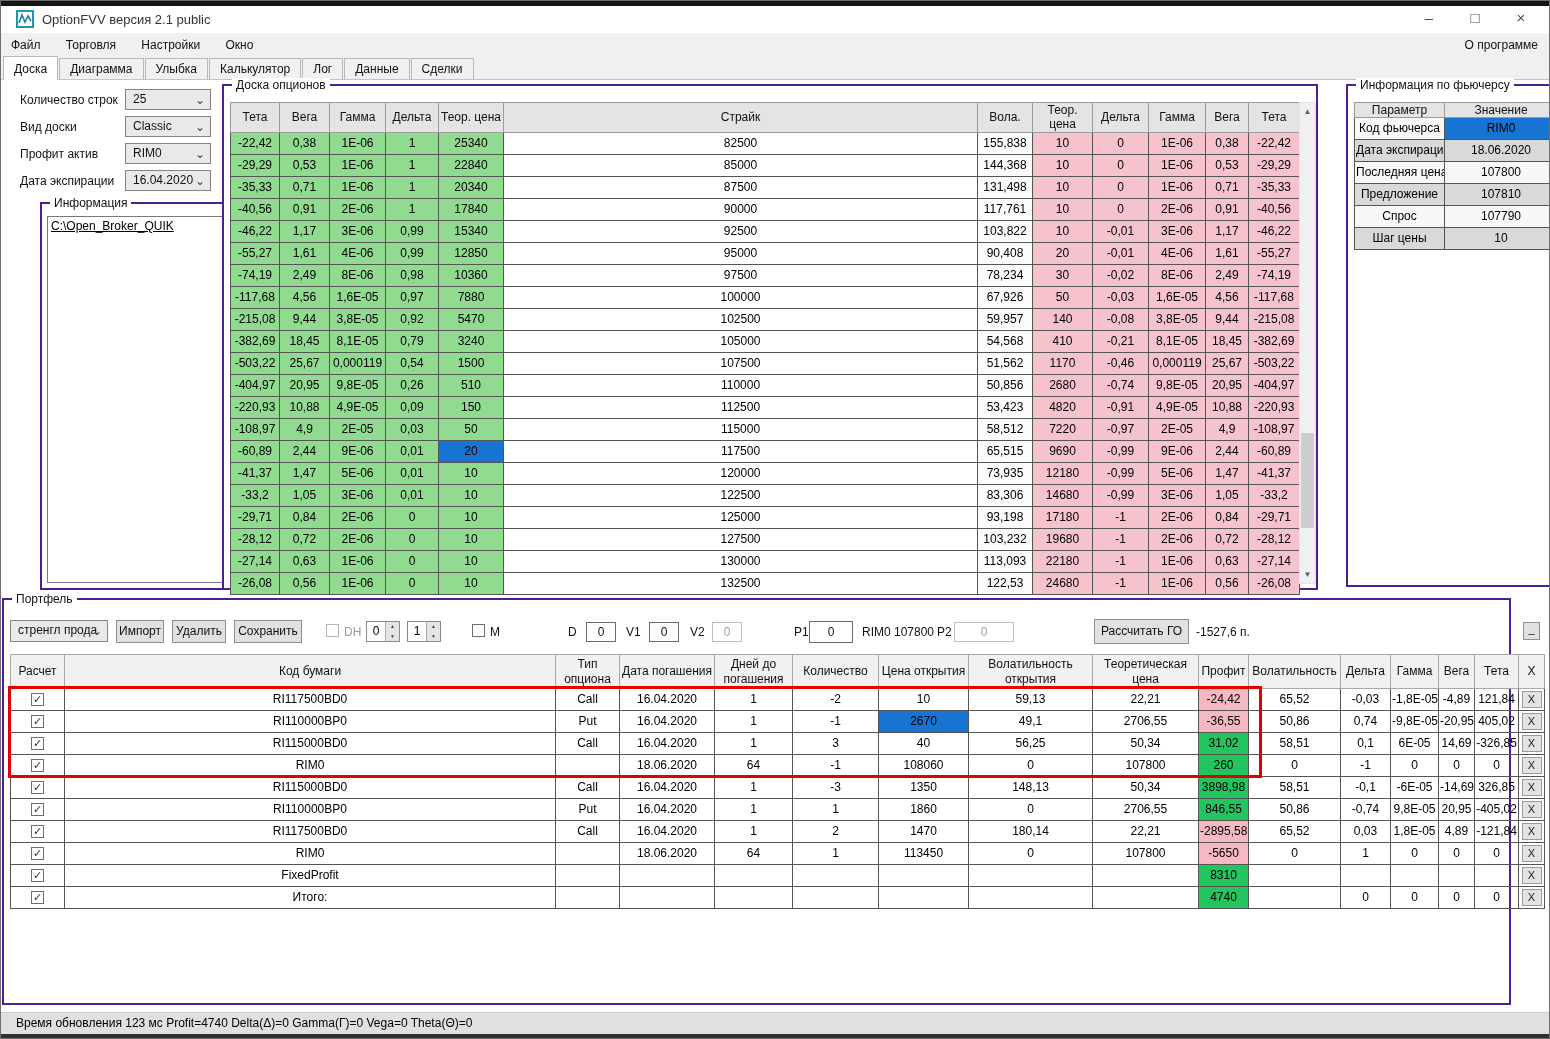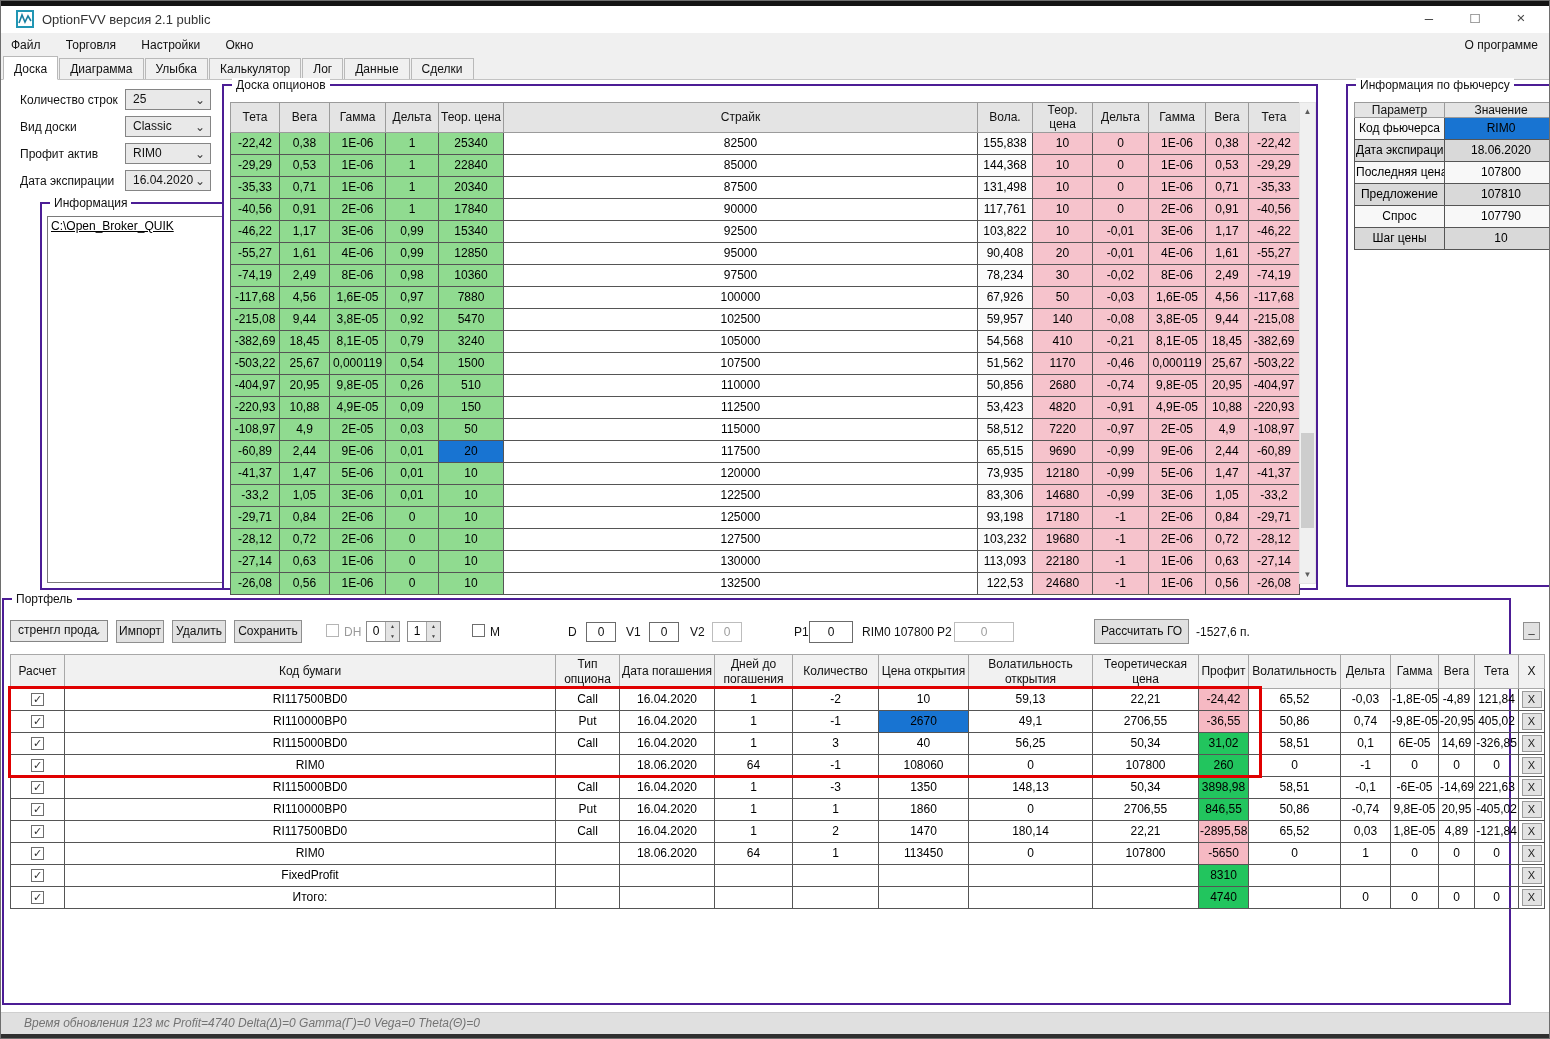--- a/index.html
+++ b/index.html
@@ -74,21 +74,21 @@
   .ctl-label{position:absolute;font-size:12px;color:#111;white-space:nowrap;}
   .ctl-label.disabled{color:#9a9a9a;}
   .btn{position:absolute;height:23px;background:#e1e1e1;border:1px solid #8f8f8f;font-size:12px;text-align:center;color:#111;line-height:21px;}
   .field{position:absolute;height:20px;border:1px solid #6b6b6b;background:#fff;font-size:12px;text-align:center;line-height:18px;color:#111;}
   .field.disabled{color:#9d9d9d;border-color:#bdbdbd;}
   .spinner{position:absolute;width:34px;height:21px;border:1px solid #8a8a8a;background:#fff;}
   .spin-val{position:absolute;left:0;top:0;width:18px;height:100%;font-size:12px;text-align:center;line-height:19px;}
   .spin-btns{position:absolute;right:0;top:0;width:14px;height:100%;display:flex;flex-direction:column;}
   .spin-btns span{flex:1;background:#e4e4e4;border-left:1px solid #aaa;font-size:5px;text-align:center;line-height:9px;color:#444;}
 
-  .statusbar{position:absolute;top:1012px;left:0;width:100%;height:22px;background:#e0e0e0;border-top:1px solid #cfcfcf;font-size:12px;line-height:21px;padding-left:24px;color:#737373;font-style:italic;}
+  .statusbar{position:absolute;top:1012px;left:0;width:100%;height:22px;background:#e0e0e0;border-top:1px solid #cfcfcf;font-size:12px;line-height:21px;padding-left:16px;color:#000000;}
 </style>
 </head>
 <body>
 
 <div class="topstrip"></div>
 
 <div class="titlebar">
   <svg class="app-icon" viewBox="0 0 18 18">
     <rect x="1" y="1" width="16" height="16" fill="#ffffff" stroke="#2196b4" stroke-width="2"></rect>
     <polyline points="3,13 6,5 9,12 12,6 15,11" fill="none" stroke="#1a7fa0" stroke-width="1.6"></polyline>
@@ -699,21 +699,21 @@
             <td>1</td>
             <td>-3</td>
             <td>1350</td>
             <td>148,13</td>
             <td>50,34</td>
             <td class="p-pos">3898,98</td>
             <td>58,51</td>
             <td>-0,1</td>
             <td>-6E-05</td>
             <td>-14,69</td>
-            <td>221,63</td>
+            <td>326,85</td>
             <td><span class="xbtn">X</span></td>
           </tr>
           <tr>
             <td><span class="cb">✓</span></td>
             <td>RI110000BP0</td>
             <td>Put</td>
             <td>16.04.2020</td>
             <td>1</td>
             <td>1</td>
             <td>1860</td>

